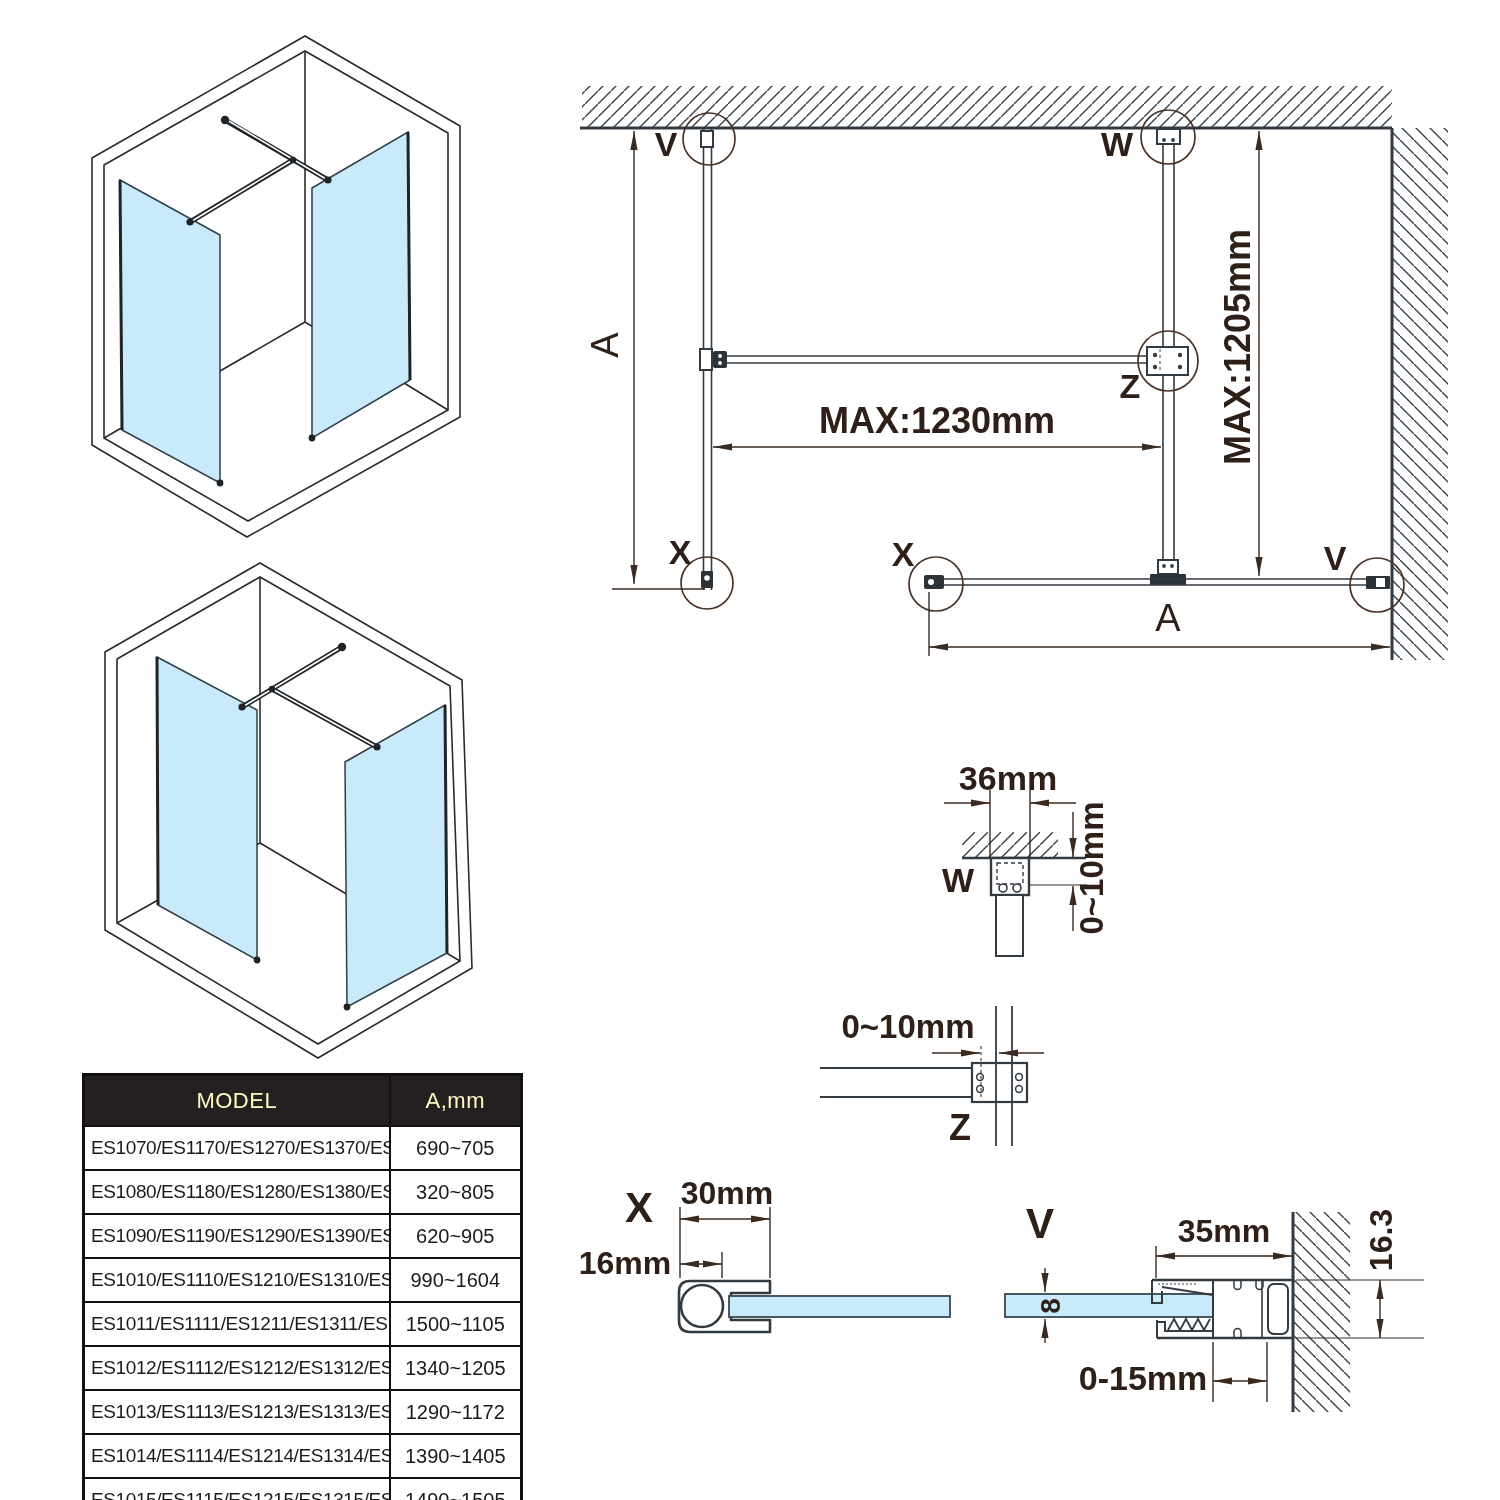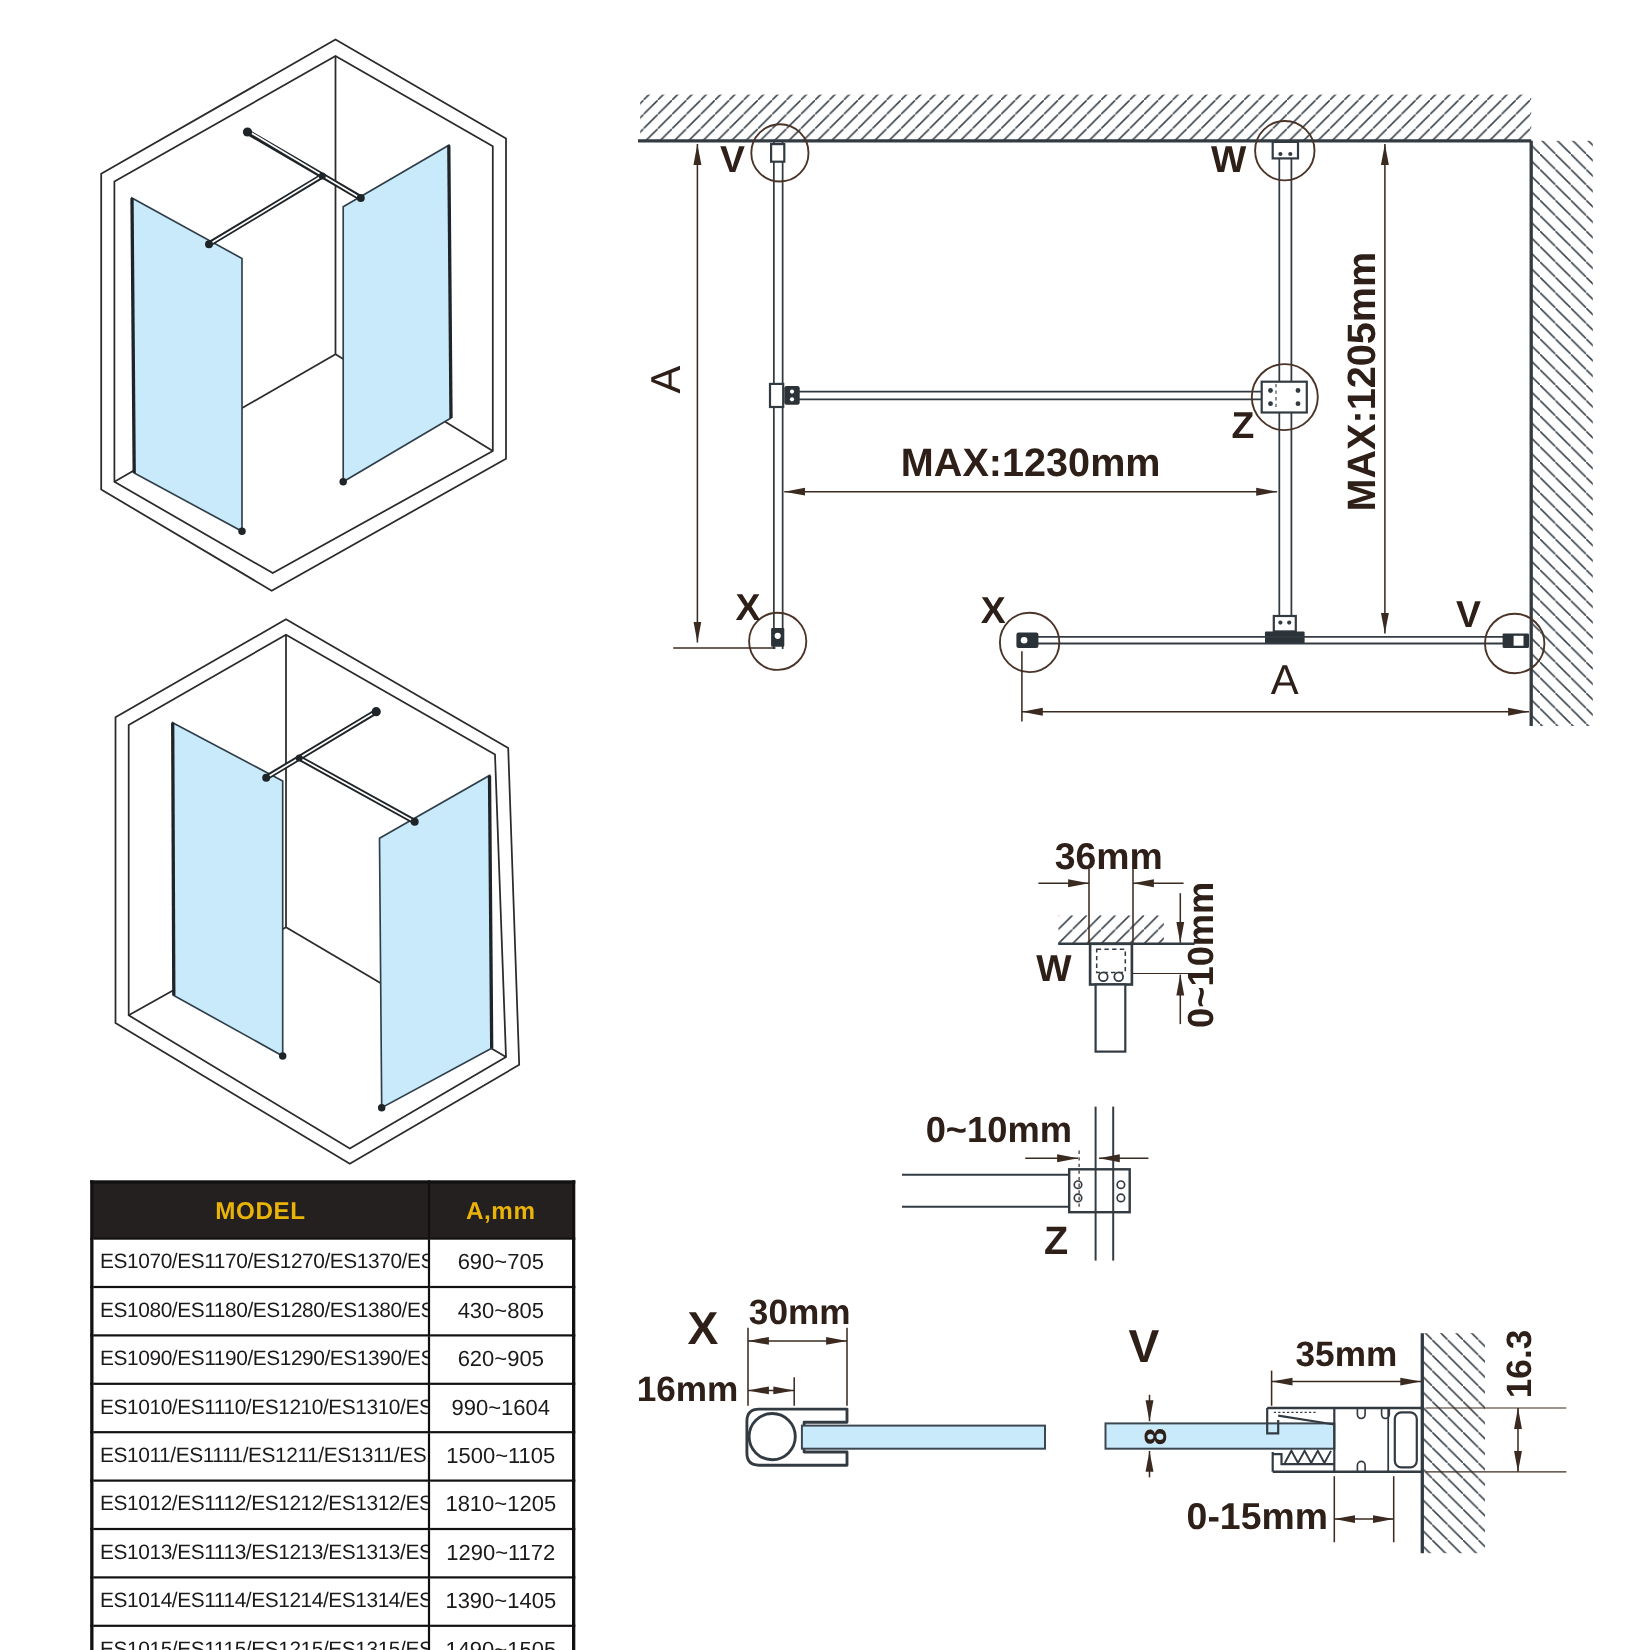--- a/index.html
+++ b/index.html
@@ -3,21 +3,21 @@
 <meta charset="utf-8">
 <style>
   html,body{margin:0;padding:0;background:#ffffff;}
   #canvas{position:relative;width:1500px;height:1500px;background:#ffffff;
           font-family:"Liberation Sans",sans-serif;overflow:hidden;}
   svg text{font-family:"Liberation Sans",sans-serif;fill:#2e2018;}
   .dimtxt{font-weight:700;}
   
   .spec-table{position:absolute;left:82px;top:1073px;width:438px;border-collapse:collapse;
               border:3px solid #121010;background:#fff;table-layout:fixed;}
-  .spec-table th{background:#242020;color:#eab308;font-size:22px;font-weight:700;
+  .spec-table th{background:#242020;color:#fef9c3;font-size:22px;font-weight:400;
                  height:47px;border:2px solid #121010;letter-spacing:.5px;}
   .spec-table td{border:2px solid #121010;height:40px;font-size:19px;color:#1c1919;
                  white-space:nowrap;overflow:hidden;}
   .spec-table td.model{padding-left:6px;letter-spacing:-0.4px;text-align:left;}
   .spec-table td.aval{text-align:center;font-size:20px;}
 </style>
 </head>
 <body>
 
 <div id="canvas">
@@ -289,37 +289,37 @@
       <th>A,mm</th>
     </tr>
   </thead>
   <tbody>
     <tr>
       <td class="model">ES1070/ES1170/ES1270/ES1370/ES1570</td>
       <td class="aval">690~705</td>
         </tr>
     <tr>
       <td class="model">ES1080/ES1180/ES1280/ES1380/ES1580</td>
-      <td class="aval">430~805</td>
+      <td class="aval">320~805</td>
         </tr>
     <tr>
       <td class="model">ES1090/ES1190/ES1290/ES1390/ES1590</td>
       <td class="aval">620~905</td>
         </tr>
     <tr>
       <td class="model">ES1010/ES1110/ES1210/ES1310/ES1510</td>
       <td class="aval">990~1604</td>
         </tr>
     <tr>
       <td class="model">ES1011/ES1111/ES1211/ES1311/ES1511</td>
       <td class="aval">1500~1105</td>
         </tr>
     <tr>
       <td class="model">ES1012/ES1112/ES1212/ES1312/ES1512</td>
-      <td class="aval">1810~1205</td>
+      <td class="aval">1340~1205</td>
         </tr>
     <tr>
       <td class="model">ES1013/ES1113/ES1213/ES1313/ES1513</td>
       <td class="aval">1290~1172</td>
         </tr>
     <tr>
       <td class="model">ES1014/ES1114/ES1214/ES1314/ES1514</td>
       <td class="aval">1390~1405</td>
         </tr>
     <tr>

